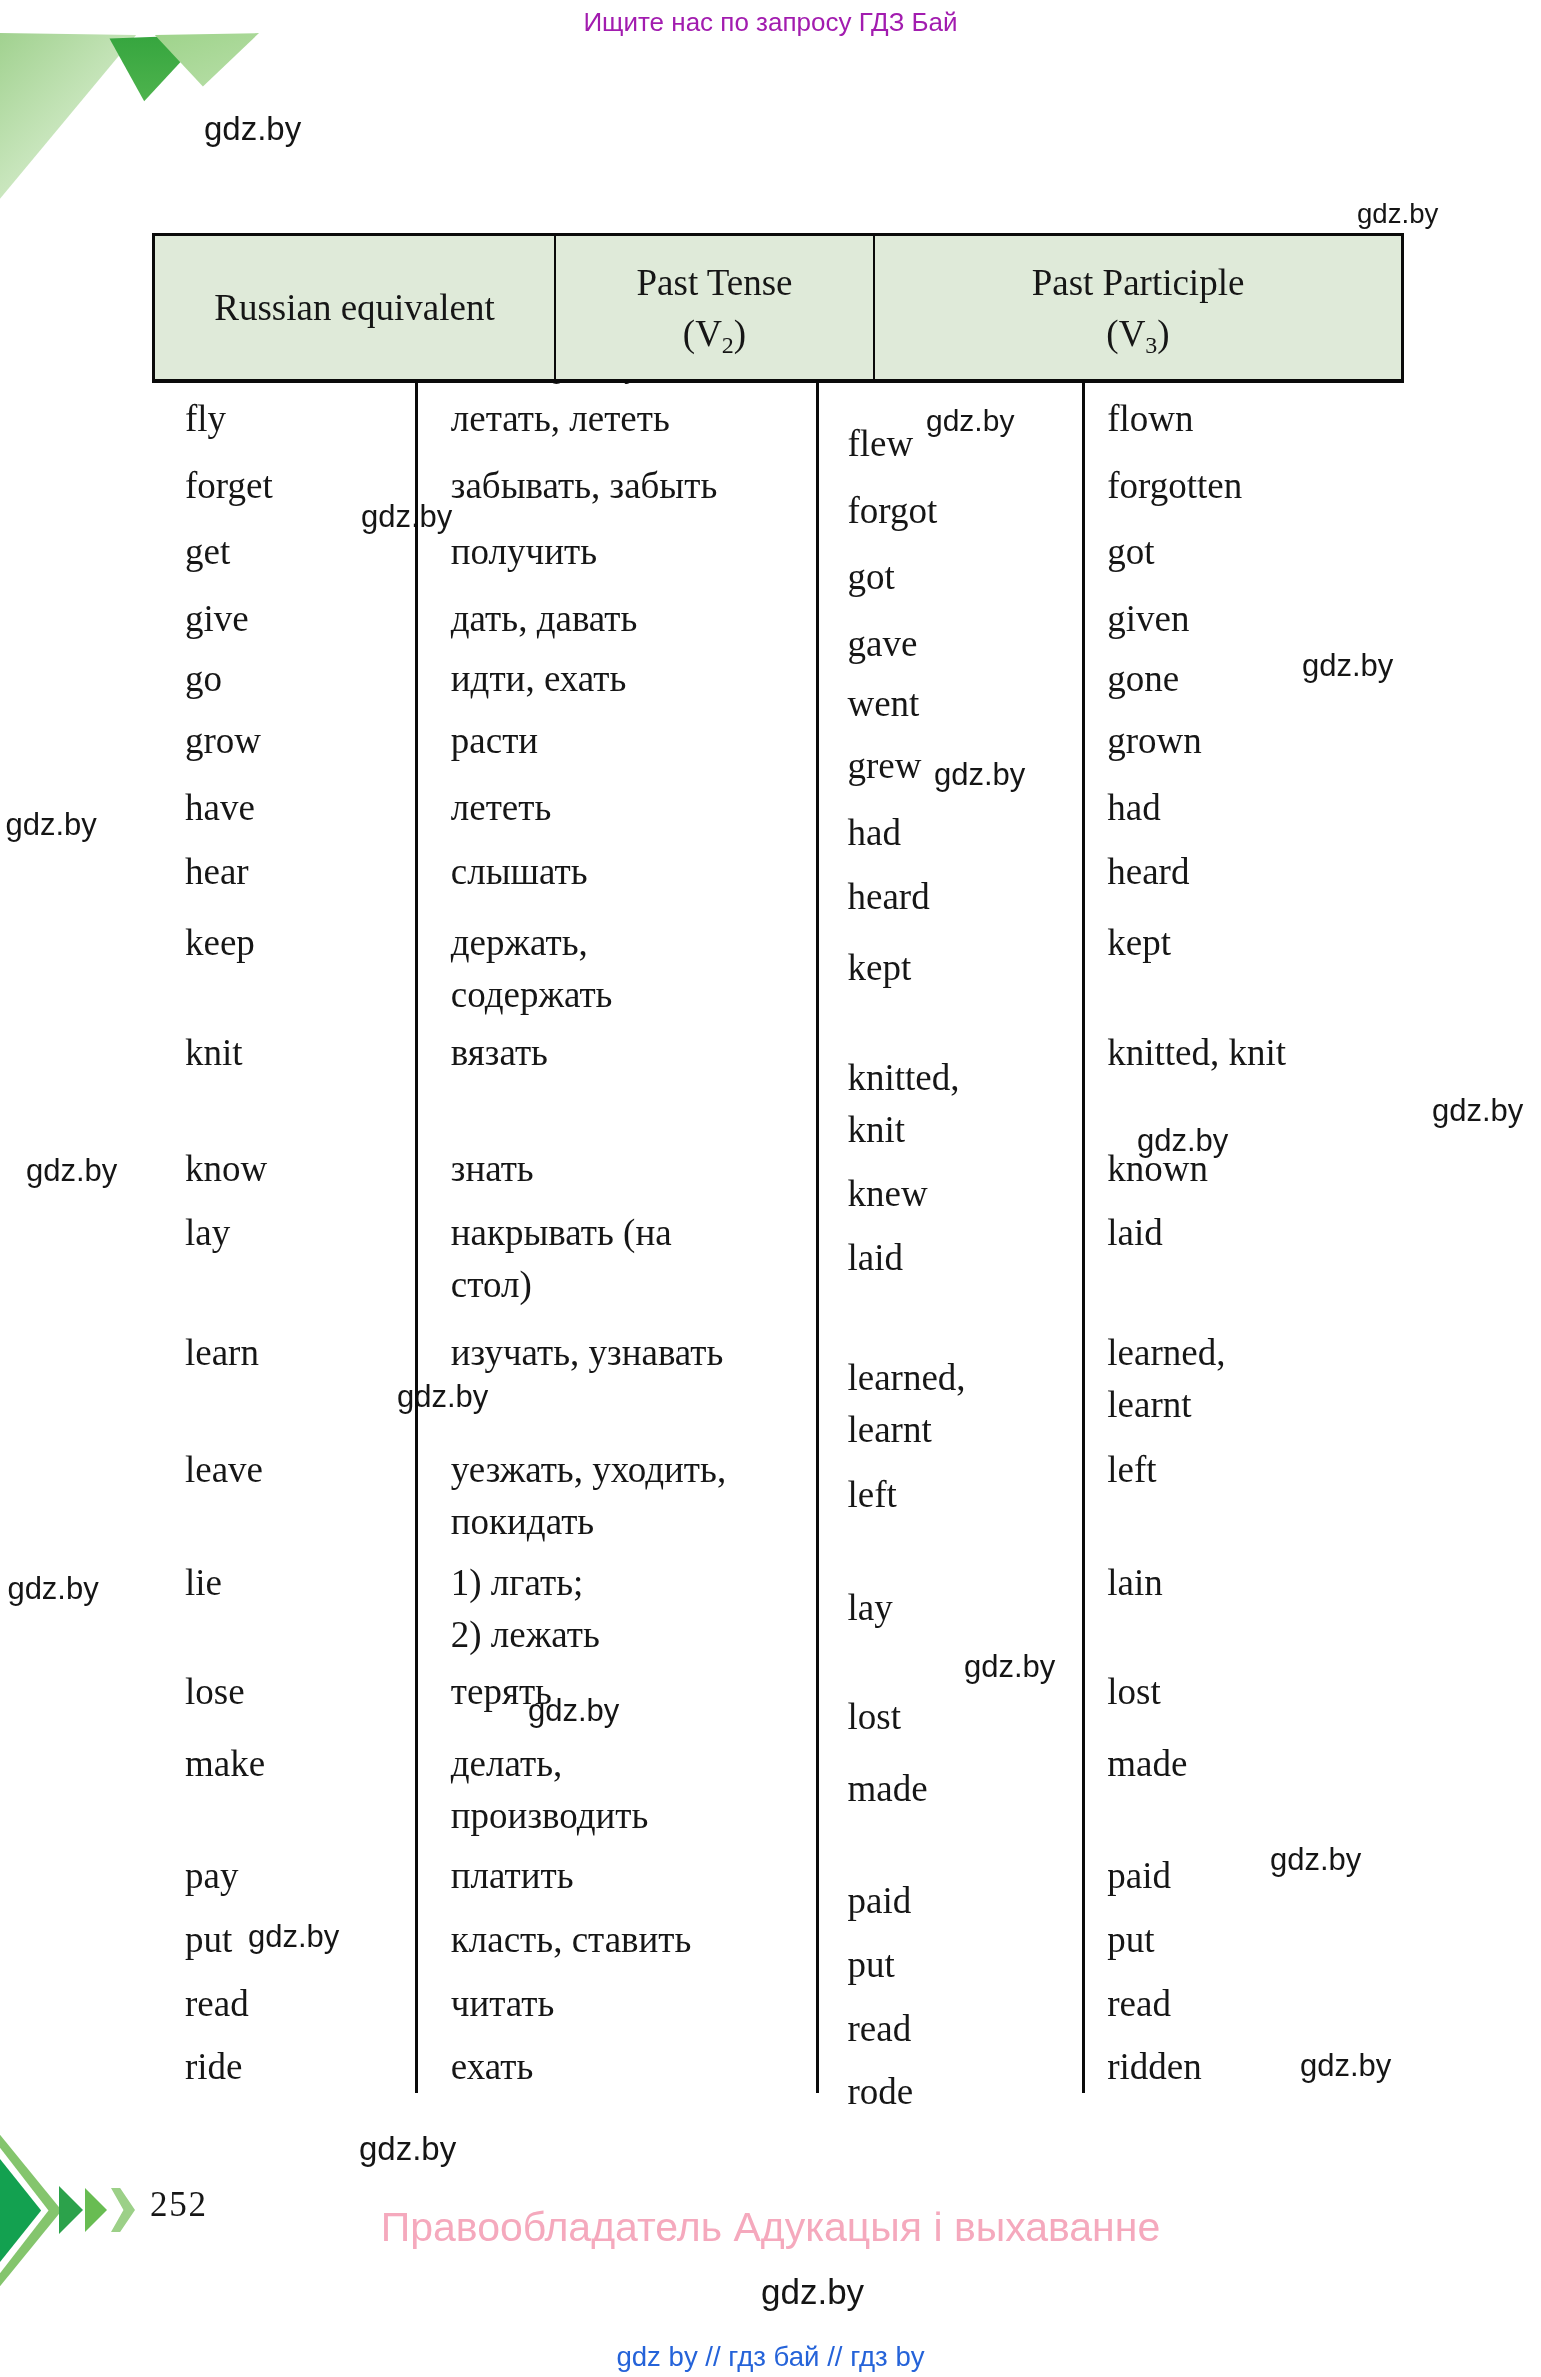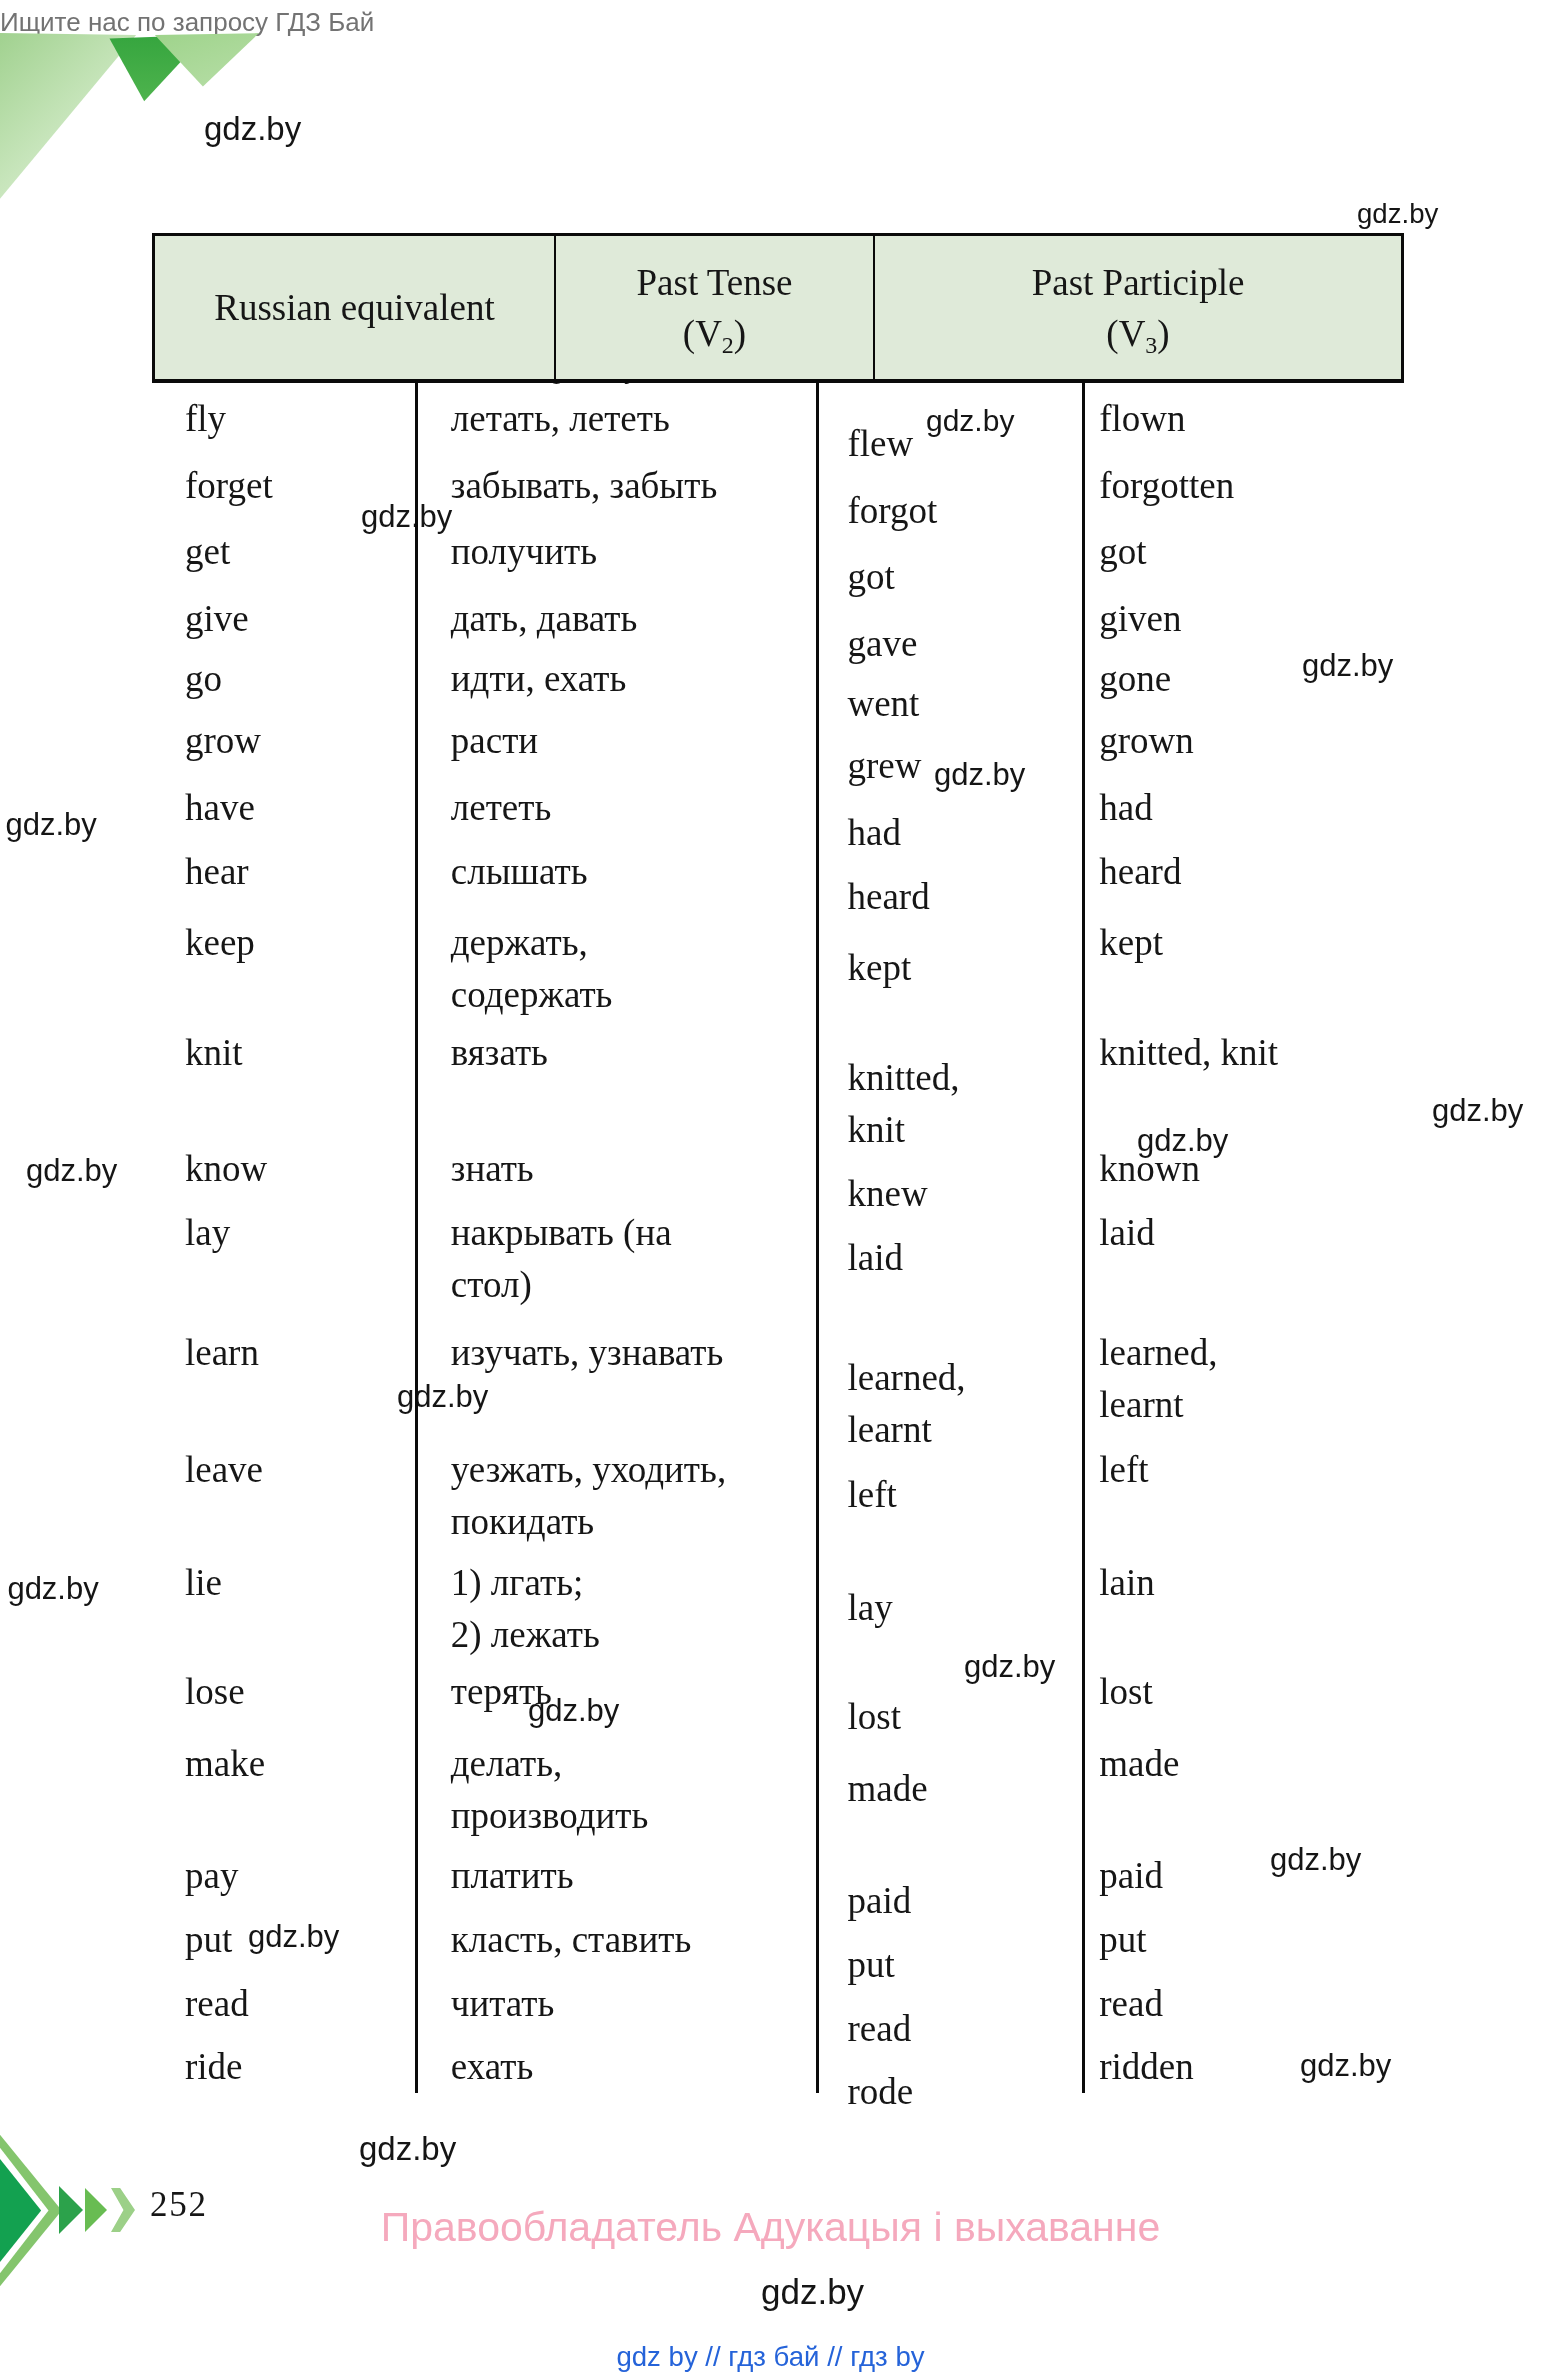--- a/index.html
+++ b/index.html
@@ -1,21 +1,21 @@
 <!DOCTYPE html>
 <html style="font-size:14.7px"><head>
 <meta charset="utf-8">
 <style>
   html,body{margin:0;padding:0;background:#888;}
   .page{position:relative;width:1541px;height:2377px;background:#ffffff;overflow:hidden;
         font-family:"Liberation Serif",serif;color:#161616;}
 
   
-  .banner{position:absolute;top:7.4px;left:0;width:100%;text-align:left;
-          font-family:"Liberation Sans",sans-serif;font-size:26px;color:#737373;}
+  .banner{position:absolute;top:7.4px;left:0;width:100%;text-align:center;
+          font-family:"Liberation Sans",sans-serif;font-size:26px;color:#a21caf;}
 
   
   .corner{position:absolute;left:0;top:14.7px;width:267px;height:184px;}
   .corner .tri-a{position:absolute;inset:0;background:linear-gradient(135deg,#9ccf8a 0%,#cfe9c4 45%,#f2f9ef 95%);
                  clip-path:polygon(0% 10%,51% 11%,0% 100%);}
   .corner .tri-b{position:absolute;inset:0;background:linear-gradient(180deg,#2ea13a 0%,#6cc45f 90%);
                  clip-path:polygon(41% 13%,77% 11%,54% 47%);}
   .corner .tri-c{position:absolute;inset:0;background:linear-gradient(160deg,#8aca74 0%,#cfe9c2 90%);
                  clip-path:polygon(58% 11%,97% 10%,76% 39%);}
 
@@ -34,21 +34,21 @@
 
   .tbody{position:relative;width:1252px;height:1710px;}
   .vline{position:absolute;top:0;width:2.8px;height:1710px;background:#0a0a0a;}
   .vl-1{left:263px;} .vl-2{left:664px;} .vl-3{left:930px;}
 
   .row{position:absolute;left:0;width:1252px;display:flex;align-items:flex-start;}
   .cell{box-sizing:border-box;font-size:37px;line-height:52px;white-space:pre-line;}
   .c1{width:266px;padding-left:33px;}
   .c2{width:401px;padding-left:33px;}
   .c3{width:267px;padding-left:29px;margin-top:25px;}
-  .c4{width:319px;padding-left:14px;}
+  .c4{width:319px;padding-left:22px;}
 
   
   .arrows{position:absolute;left:0;top:2130px;width:147px;height:161px;}
   .arrows .dia-out{position:absolute;inset:0;background:#84c56d;clip-path:polygon(0 3%,42% 50%,0 97%);}
   .arrows .dia-gap{position:absolute;inset:0;background:#ffffff;clip-path:polygon(0 11%,33% 50%,0 89%);}
   .arrows .dia-in{position:absolute;inset:0;background:#13a150;clip-path:polygon(0 18%,28% 50%,0 82%);}
   .arrows .t1{position:absolute;left:59px;top:56px;width:24px;height:48px;background:#2ca24b;
               clip-path:polygon(0 0,100% 50%,0 100%);}
   .arrows .t2{position:absolute;left:85px;top:58px;width:22px;height:44px;background:#68bc52;
               clip-path:polygon(0 0,100% 50%,0 100%);}

